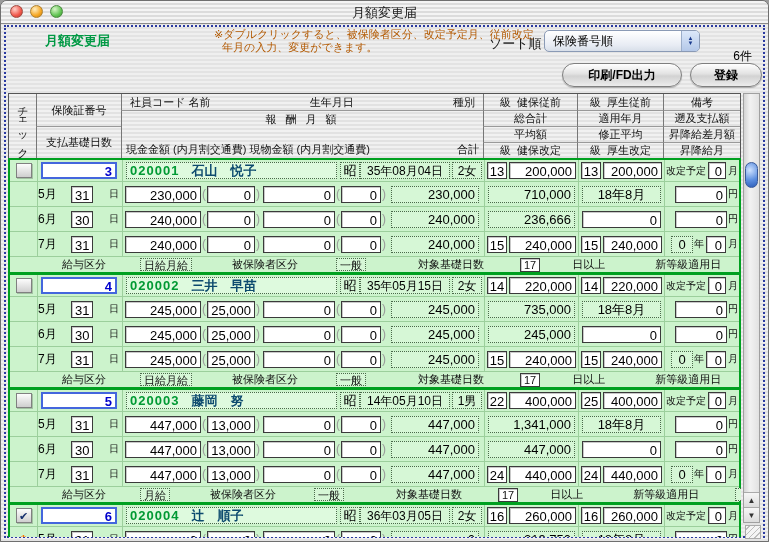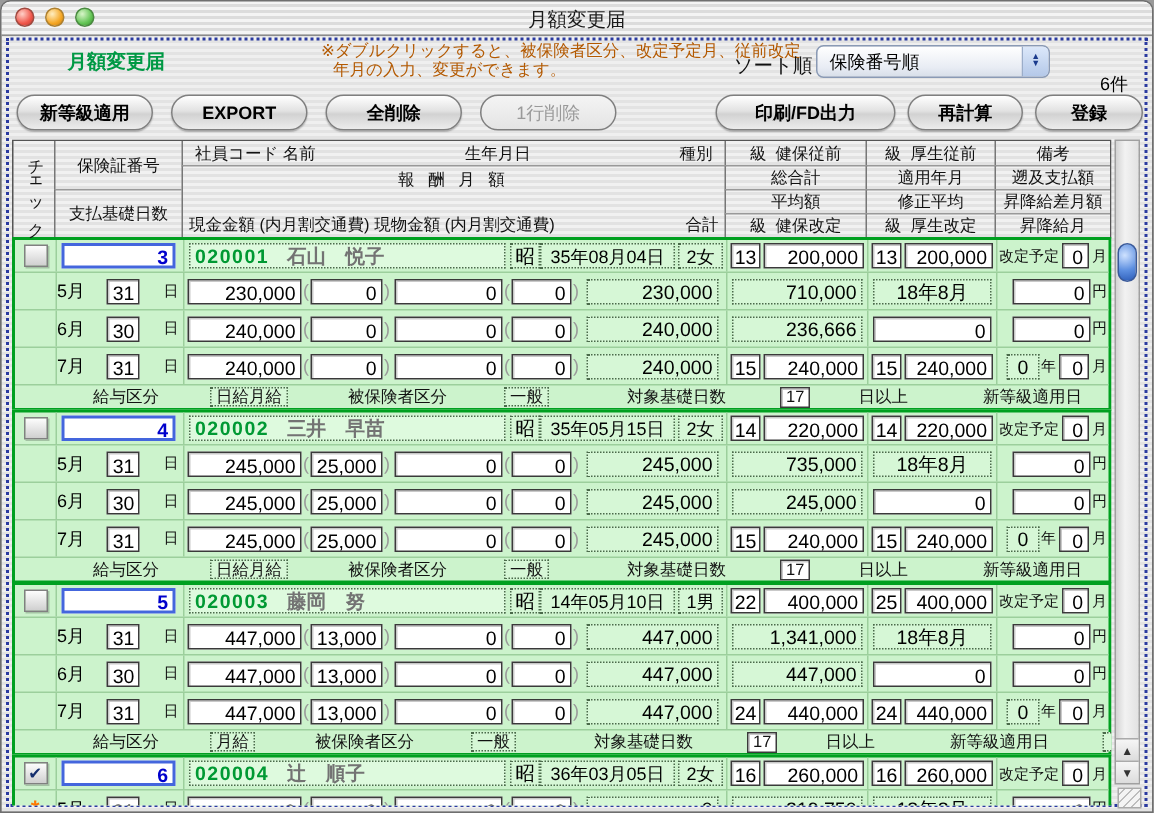--- a/index.html
+++ b/index.html
@@ -64,21 +64,21 @@
     font-size:13px;text-align:right;padding:0 3px;box-sizing:border-box;}
   .dotbox{background:#d6f7d6;border:1px dotted #4a6a4a;height:17px;line-height:16px;font-size:13px;text-align:right;padding:0 3px;box-sizing:border-box;}
   .ctr{text-align:center;}
   .cb{width:14px;height:13px;background:linear-gradient(180deg,#fdfdfd,#cfcfcf);border:1px solid #808080;
     box-shadow:1px 1px 0 rgba(0,0,0,.2);display:flex;align-items:center;justify-content:center;}
   .cbmark{font-size:11px;line-height:10px;color:#16306e;font-weight:bold;}
   .hkninput{width:76px;height:17px;line-height:16px;background:#fff;border:2px solid #4466dd;color:#0000cc;
     font-weight:bold;font-size:13px;text-align:right;padding:0 3px;box-sizing:border-box;margin-left:3px;}
   .codename{flex:1;margin:0 3px;border:1px dotted #4a6a4a;background:#defade;height:17px;display:flex;align-items:center;gap:12px;padding:0 3px;box-sizing:border-box;}
   .code{color:#009933;font-weight:bold;font-size:13px;letter-spacing:1px;}
-  .name{color:#737373;font-weight:bold;font-size:13px;}
+  .name{color:#0c4a6e;font-weight:bold;font-size:13px;}
   .era{width:20px;text-align:center;padding:0;}
   .birth{width:90px;text-align:center;padding:0;font-size:12px;}
   .sex{width:30px;text-align:center;padding:0;margin:0 2px;font-size:12px;}
   .gbox{width:20px;text-align:center;padding:0 1px;margin-left:2px;}
   .amt{flex:1;margin:0 2px;}
   .lbl-s{font-size:10px;color:#111;margin:16px 1px;white-space:nowrap;}
   .tinybox{width:20px;margin:0 1px;}
   .flag{color:#ff7700;font-weight:bold;font-size:15px;}
   .mdays{justify-content:space-between;gap:2px;padding-right:2px;font-size:12px;}
   .daybox{width:22px;text-align:center;padding:0 1px;}
@@ -139,29 +139,22 @@
   <div class="sort-label">ソート順</div>
   <div class="popup">
     <span class="val">保険番号順</span>
     <span class="stepper">
         <span>▲</span>
         <span>▼</span>
       </span>
   </div>
   <div class="count">6件</div>
 
-  <div class="btn-left">
-    <div class="btn">新等級適用</div>
-    <div class="btn">EXPORT</div>
-    <div class="btn">全削除</div>
-    <div class="btn disabled">1行削除</div>
-  </div>
   <div class="btn-right">
     <div class="btn" style="width:120px">印刷/FD出力</div>
-    <div class="btn" style="width:77px">再計算</div>
     <div class="btn" style="width:72px">登録</div>
   </div>
 
   <div class="table">
     <div class="thead">
       <div class="th first r1 h-check">チェック</div>
       <div class="th r1 h-hoken1">保険証番号</div>
       <div class="th h-hoken2">支払基礎日数</div>
       <div class="th r1 h-main1">
         <span>社員コード 名前</span>

